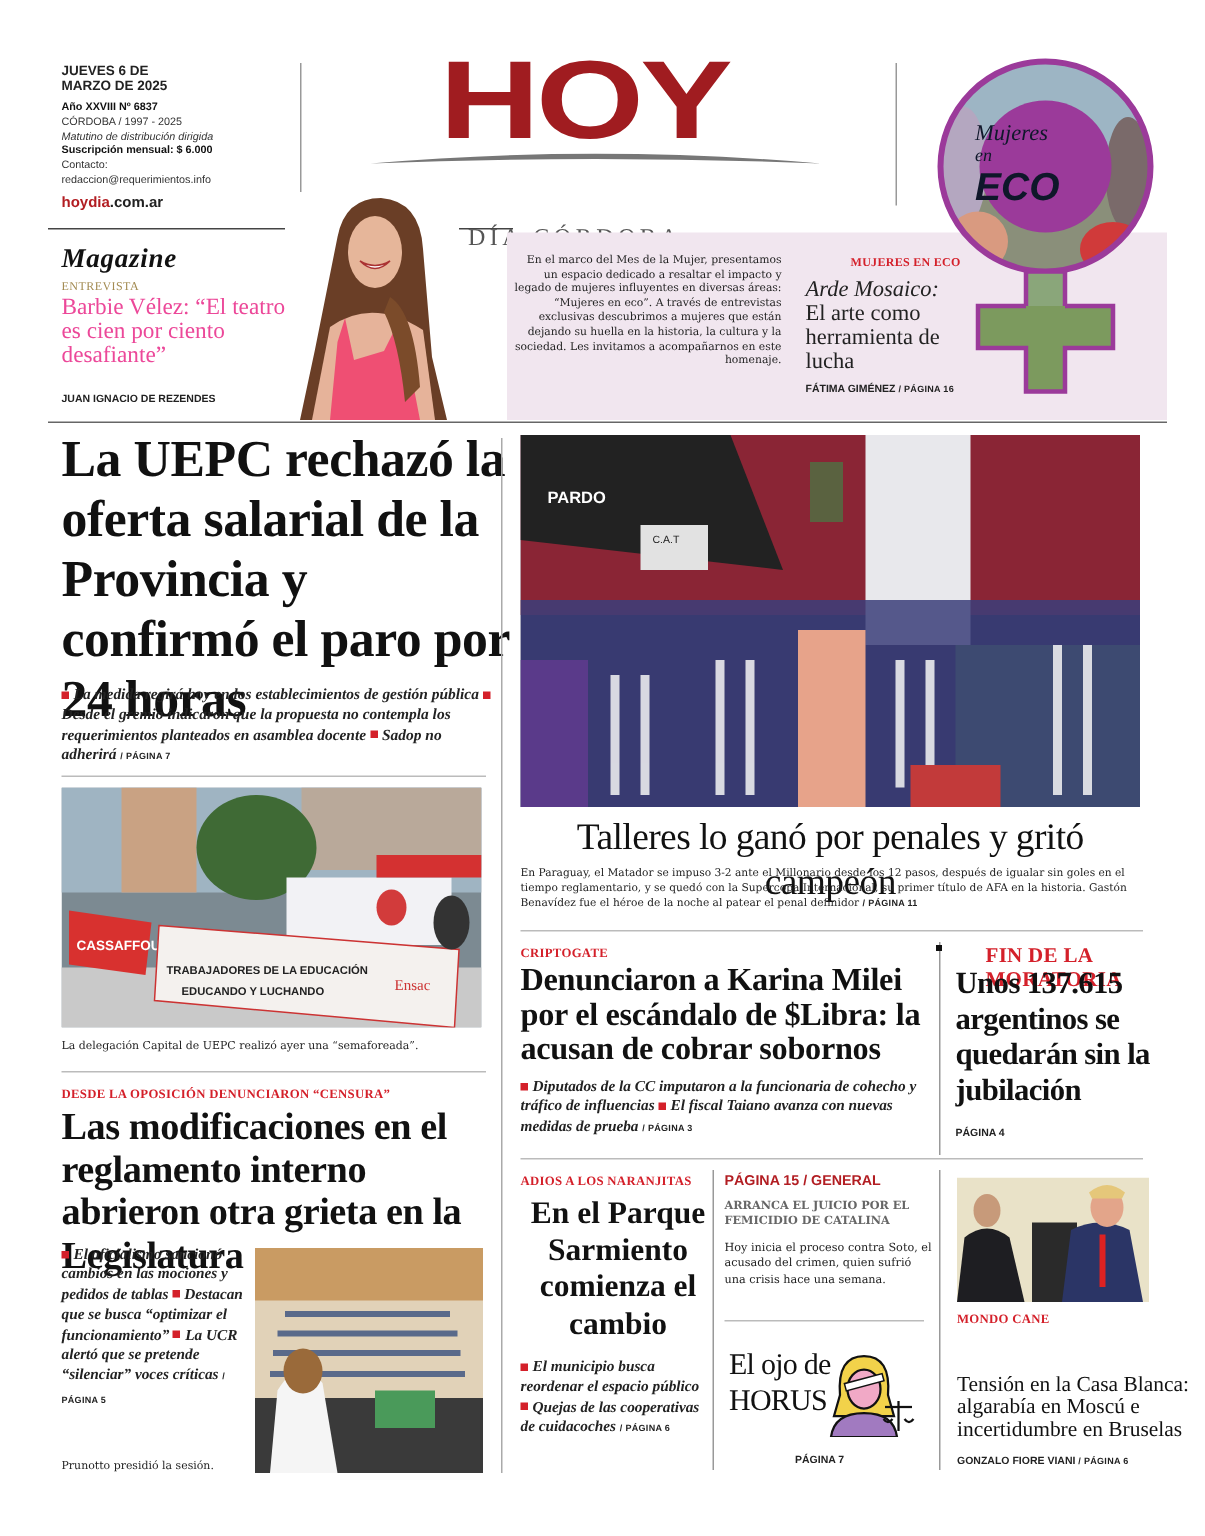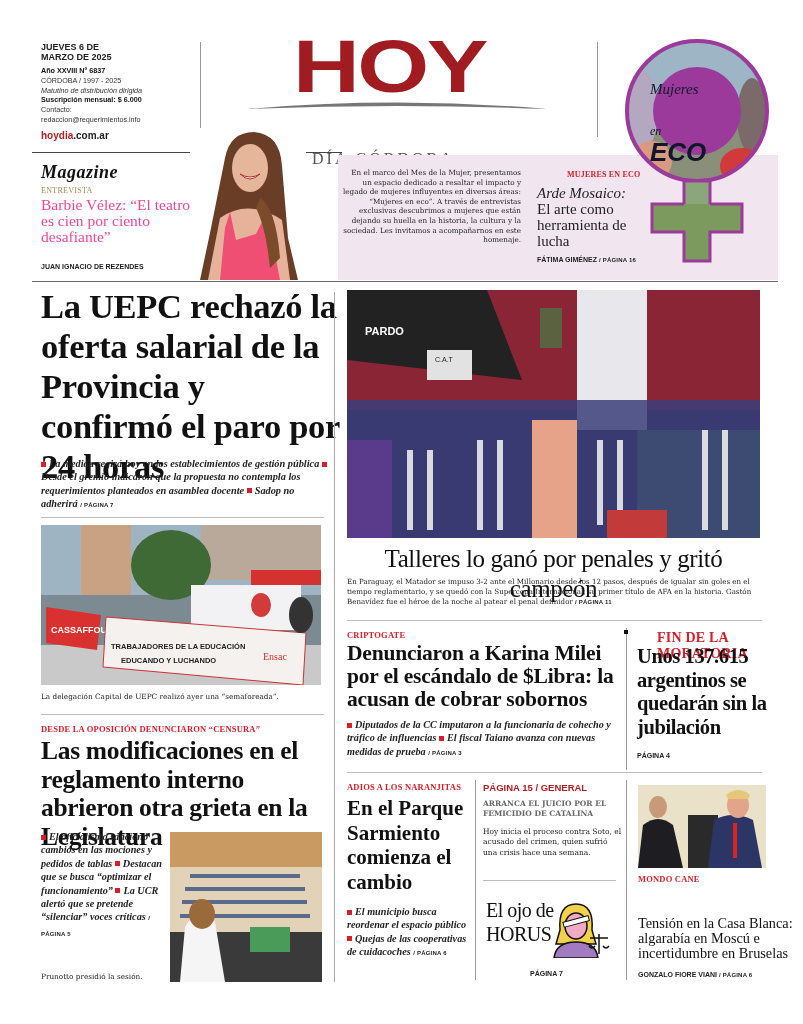--- a/index.html
+++ b/index.html
@@ -61,21 +61,21 @@
 
   .kar-kicker { left: 347px; top: 630px; font-size: 8.5px; }
   .kar-head { left: 347px; top: 642px; width: 280px; font-family: "Liberation Serif", serif; font-weight: bold; font-size: 21.5px; line-height: 23px; color: #111; letter-spacing: -0.2px; }
   .kar-deck { left: 347px; top: 718px; width: 275px; font-family: "Liberation Serif", serif; font-style: italic; font-weight: bold; font-size: 10.2px; line-height: 13.3px; color: #222; }
 
   .mor-kicker { left: 637px; top: 630px; font-size: 14px; padding-left: 20px; }
   .mor-head { left: 637px; top: 645px; width: 160px; font-family: "Liberation Serif", serif; font-weight: bold; font-size: 20.5px; line-height: 23.5px; color: #111; letter-spacing: -0.4px; }
   .mor-pag { left: 637px; top: 752px; }
 
   .par-kicker { left: 347px; top: 782px; font-size: 8.5px; }
-  .par-head { left: 347px; top: 796px; width: 130px; font-family: "Liberation Serif", serif; font-weight: bold; font-size: 21px; line-height: 24.5px; color: #111; }
+  .par-head { left: 347px; top: 796px; width: 130px; font-family: "Liberation Serif", serif; font-weight: bold; font-size: 21px; line-height: 24.5px; color: #111; text-align: center; }
   .par-deck { left: 347px; top: 905px; width: 125px; font-family: "Liberation Serif", serif; font-style: italic; font-weight: bold; font-size: 10.2px; line-height: 13.3px; color: #222; }
 
   .gen-kicker { left: 483px; top: 782px; font-family: "Liberation Sans", sans-serif; font-weight: bold; font-size: 9.5px; color: #b21d22; }
   .gen-sub { left: 483px; top: 799px; width: 140px; font-family: "DejaVu Serif", serif; font-weight: bold; font-size: 7.5px; line-height: 10px; color: #666; }
   .gen-body { left: 483px; top: 827px; width: 140px; font-family: "DejaVu Serif", serif; font-size: 7.5px; line-height: 10.3px; color: #222; }
 
   .horus-t { left: 486px; top: 898px; font-family: "Liberation Serif", serif; font-size: 20px; line-height: 24px; color: #111; letter-spacing: -0.5px; }
   .horus-img { left: 546px; top: 900px; width: 64px; height: 58px; }
   .horus-pag { left: 530px; top: 970px; }
 
@@ -155,21 +155,21 @@
       <ellipse cx="40" cy="125" rx="20" ry="20" fill="#d99a80"></ellipse>
       <ellipse cx="130" cy="130" rx="22" ry="18" fill="#d03a3a"></ellipse>
     </g>
     <circle cx="85" cy="75" r="70" fill="none" stroke="#9b3a9a" stroke-width="4"></circle>
     <rect x="72" y="145" width="26" height="25" fill="#8aa67a" stroke="#9b3a9a" stroke-width="3"></rect>
     <path d="M72 168 H40 V196 H72 V225 H98 V196 H130 V168 H98" fill="#7c9a5e" stroke="#9b3a9a" stroke-width="3"></path>
     <circle cx="85" cy="75" r="44" fill="#9b3a9a"></circle>
   </svg>
   <div class="abs" style="left:38px; top:46px; width:94px; text-align:left; color:#0f172a; font-family:'Liberation Serif',serif; font-size:15px; line-height:14px;font-style:italic;">
     <div>Mujeres</div>
-    <div style="font-size:12px;margin-top:28px;">en</div>
+    <div style="font-size:12px;">en</div>
     <div style="font-family:'Liberation Sans',sans-serif; font-weight:bold; font-size:26px; line-height:28px;">ECO</div>
   </div>
 </div>
 
 <div class="hline" style="left:32px; top:281px; width:746px; background:#666;"></div>
 
 <div class="abs lead-head">La UEPC rechazó la oferta salarial de la Provincia y confirmó el paro por 24 horas</div>
 <div class="abs lead-deck">
   <span class="sq"></span><span>La medida regirá hoy en los establecimientos de gestión pública</span>
   <span class="sq"></span><span>Desde el gremio indicaron que la propuesta no contempla los requerimientos planteados en asamblea docente</span>

